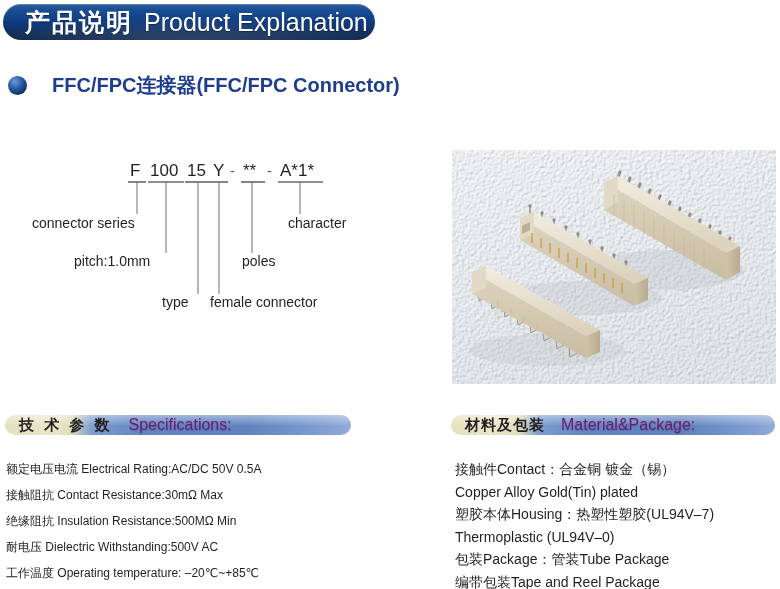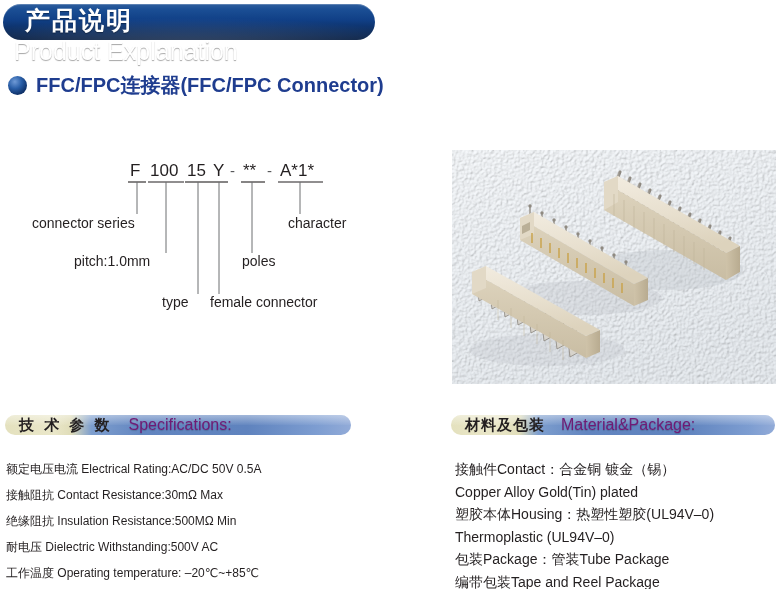--- a/index.html
+++ b/index.html
@@ -22,21 +22,21 @@
     left: 3px;
     top: 4px;
     width: 372px;
     height: 36px;
     border-radius: 24px;
     background:
       radial-gradient(ellipse 120% 150% at 50% 125%, rgba(255,255,255,0.22) 0%, rgba(255,255,255,0) 58%),
       linear-gradient(to bottom, #2f5f9e 0%, #1b4f95 14%, #103f86 45%, #0d2f63 72%, #071e42 100%);
     box-shadow: inset 0 1px 0 rgba(255,255,255,0.22);
     display: flex;
-    flex-direction: column;
+    align-items: center;
   }
   #title-pill .t-cn {
     color: #ffffff;
     font-size: 25px;
     font-weight: bold;
     letter-spacing: 2px;
     margin-left: 22px;
     text-shadow: 0 1px 1px rgba(0,0,0,0.35);
   }
   #title-pill .t-en {
@@ -48,20 +48,21 @@
   }
 
   
   #subtitle-row {
     position: absolute;
     left: 8px;
     top: 70px;
     display: flex;
     align-items: center;
     height: 30px;
+    gap: 16px;
   }
   .bullet-dot {
     width: 19px;
     height: 19px;
     border-radius: 50%;
     background:
       radial-gradient(circle at 36% 30%, #6f9ad6 0%, #2a5fa8 38%, #11356e 70%, #0a1f44 100%);
     margin-right: 9px;
     flex: none;
   }
@@ -448,17 +449,17 @@
 <div class="band" id="band-material">
   <div class="band-bg"></div>
   <div class="band-sheen"></div>
   <span class="band-cn">材料及包装</span>
   <span class="band-en">Material&amp;Package:</span>
 </div>
 
 <div id="material-list">
     <div class="mat-line">接触件Contact：合金铜 镀金（锡）</div>
     <div class="mat-line">Copper Alloy Gold(Tin) plated</div>
-    <div class="mat-line">塑胶本体Housing：热塑性塑胶(UL94V–0)</div>
+    <div class="mat-line">塑胶本体Housing：热塑性塑胶(UL94V–7)</div>
     <div class="mat-line">Thermoplastic (UL94V–0)</div>
     <div class="mat-line">包装Package：管装Tube Package</div>
     <div class="mat-line">编带包装Tape and Reel Package</div>
   </div>
 
 </body></html>

